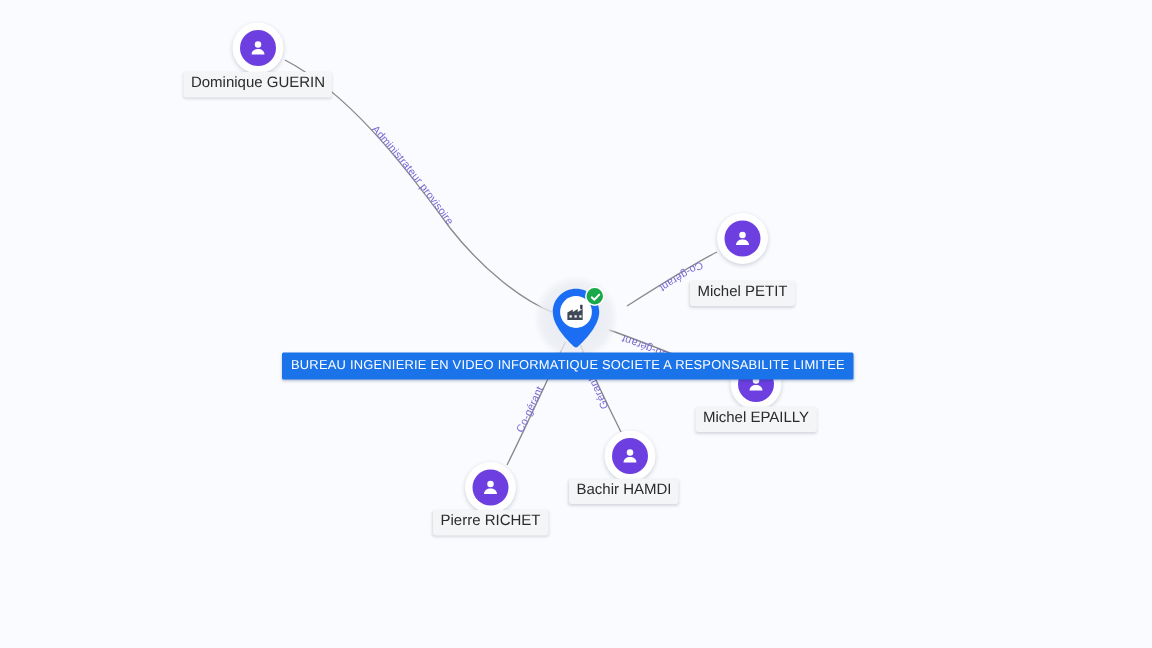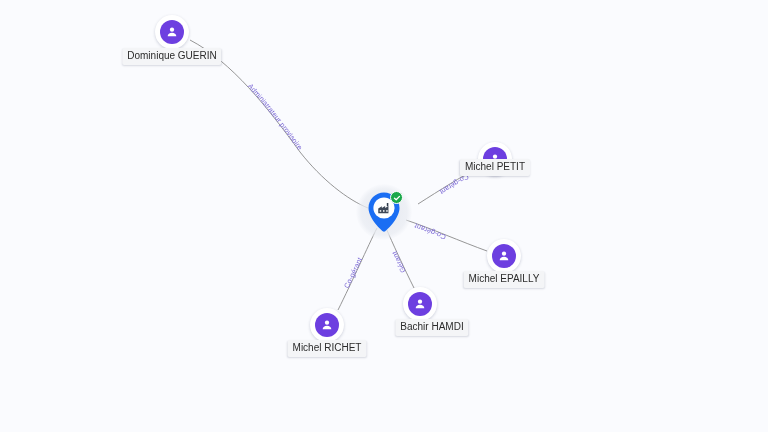--- a/index.html
+++ b/index.html
@@ -182,51 +182,51 @@
   <div class="node-label" style="left:172px; top:48px;">Dominique GUERIN</div>
 
   <div class="person-node" style="left:478px; top:142px;">
     <span class="person-disc">
       <svg width="14" height="14" viewBox="0 0 24 24" fill="#ffffff">
         <circle cx="12" cy="8" r="3.7"></circle>
         <path d="M4.6 19.4c0-3.9 3.4-6.2 7.4-6.2s7.4 2.3 7.4 6.2z"></path>
       </svg>
     </span>
   </div>
-  <div class="node-label" style="left:495px; top:159px;">Michel PETIT</div>
+  <div class="node-label" style="left:495px; top:187px;">Michel PETIT</div>
 
   <div class="person-node" style="left:487px; top:239px;">
     <span class="person-disc">
       <svg width="14" height="14" viewBox="0 0 24 24" fill="#ffffff">
         <circle cx="12" cy="8" r="3.7"></circle>
         <path d="M4.6 19.4c0-3.9 3.4-6.2 7.4-6.2s7.4 2.3 7.4 6.2z"></path>
       </svg>
     </span>
   </div>
   <div class="node-label" style="left:504px; top:271px;">Michel EPAILLY</div>
 
   <div class="person-node" style="left:403px; top:287px;">
     <span class="person-disc">
       <svg width="14" height="14" viewBox="0 0 24 24" fill="#ffffff">
         <circle cx="12" cy="8" r="3.7"></circle>
         <path d="M4.6 19.4c0-3.9 3.4-6.2 7.4-6.2s7.4 2.3 7.4 6.2z"></path>
       </svg>
     </span>
   </div>
-  <div class="node-label" style="left:432px; top:319px;">Bachir HAMDI</div>
+  <div class="node-label" style="left:416px; top:319px;">Bachir HAMDI</div>
 
   <div class="person-node" style="left:310px; top:308px;">
     <span class="person-disc">
       <svg width="14" height="14" viewBox="0 0 24 24" fill="#ffffff">
         <circle cx="12" cy="8" r="3.7"></circle>
         <path d="M4.6 19.4c0-3.9 3.4-6.2 7.4-6.2s7.4 2.3 7.4 6.2z"></path>
       </svg>
     </span>
   </div>
-  <div class="node-label" style="left:327px; top:340px;">Michel RICHET</div>
+  <div class="node-label" style="left:327px; top:340px;">Pierre RICHET</div>
 
   <div class="company-node" style="left:356px; top:184px;">
     <div class="pin-wrap">
       <svg width="34" height="42" viewBox="0 0 34 42">
         <path d="M17 1.5c-8.6 0-15.5 6.9-15.5 15.4 0 10.9 13.3 22.4 14.3 23.3.7.6 1.7.6 2.4 0 1-.9 14.3-12.4 14.3-23.3C32.5 8.4 25.6 1.5 17 1.5z" fill="#1b6ef3"></path>
         <circle cx="17" cy="17" r="10.6" fill="#ffffff"></circle>
       </svg>
       <span style="position:absolute; left:50%; top:17px; transform:translate(-50%,-50%);">
         <svg width="13" height="12" viewBox="0 0 26 24" fill="#2f3a4a">
           <path d="M1.5 22.5V12.8l7.2-4.3v3.4l6.6-3.9v3.9l6.6-3.9v14.5z" opacity="0.92"></path>
@@ -237,14 +237,15 @@
         </svg>
       </span>
     </div>
     <span class="check-badge" style="left:34px; top:7px; right:auto;">
       <svg width="8" height="8" viewBox="0 0 16 16" fill="none" stroke="#ffffff" stroke-width="2.6" stroke-linecap="round" stroke-linejoin="round">
         <path d="M3 8.4 L6.4 11.6 L13 4.8"></path>
       </svg>
     </span>
   </div>
 
+  <div class="company-banner" style="left:188px; top:235px;">BUREAU INGENIERIE EN VIDEO INFORMATIQUE SOCIETE A RESPONSABILITE LIMITEE</div>
 
 </div>
 
 </body></html>

